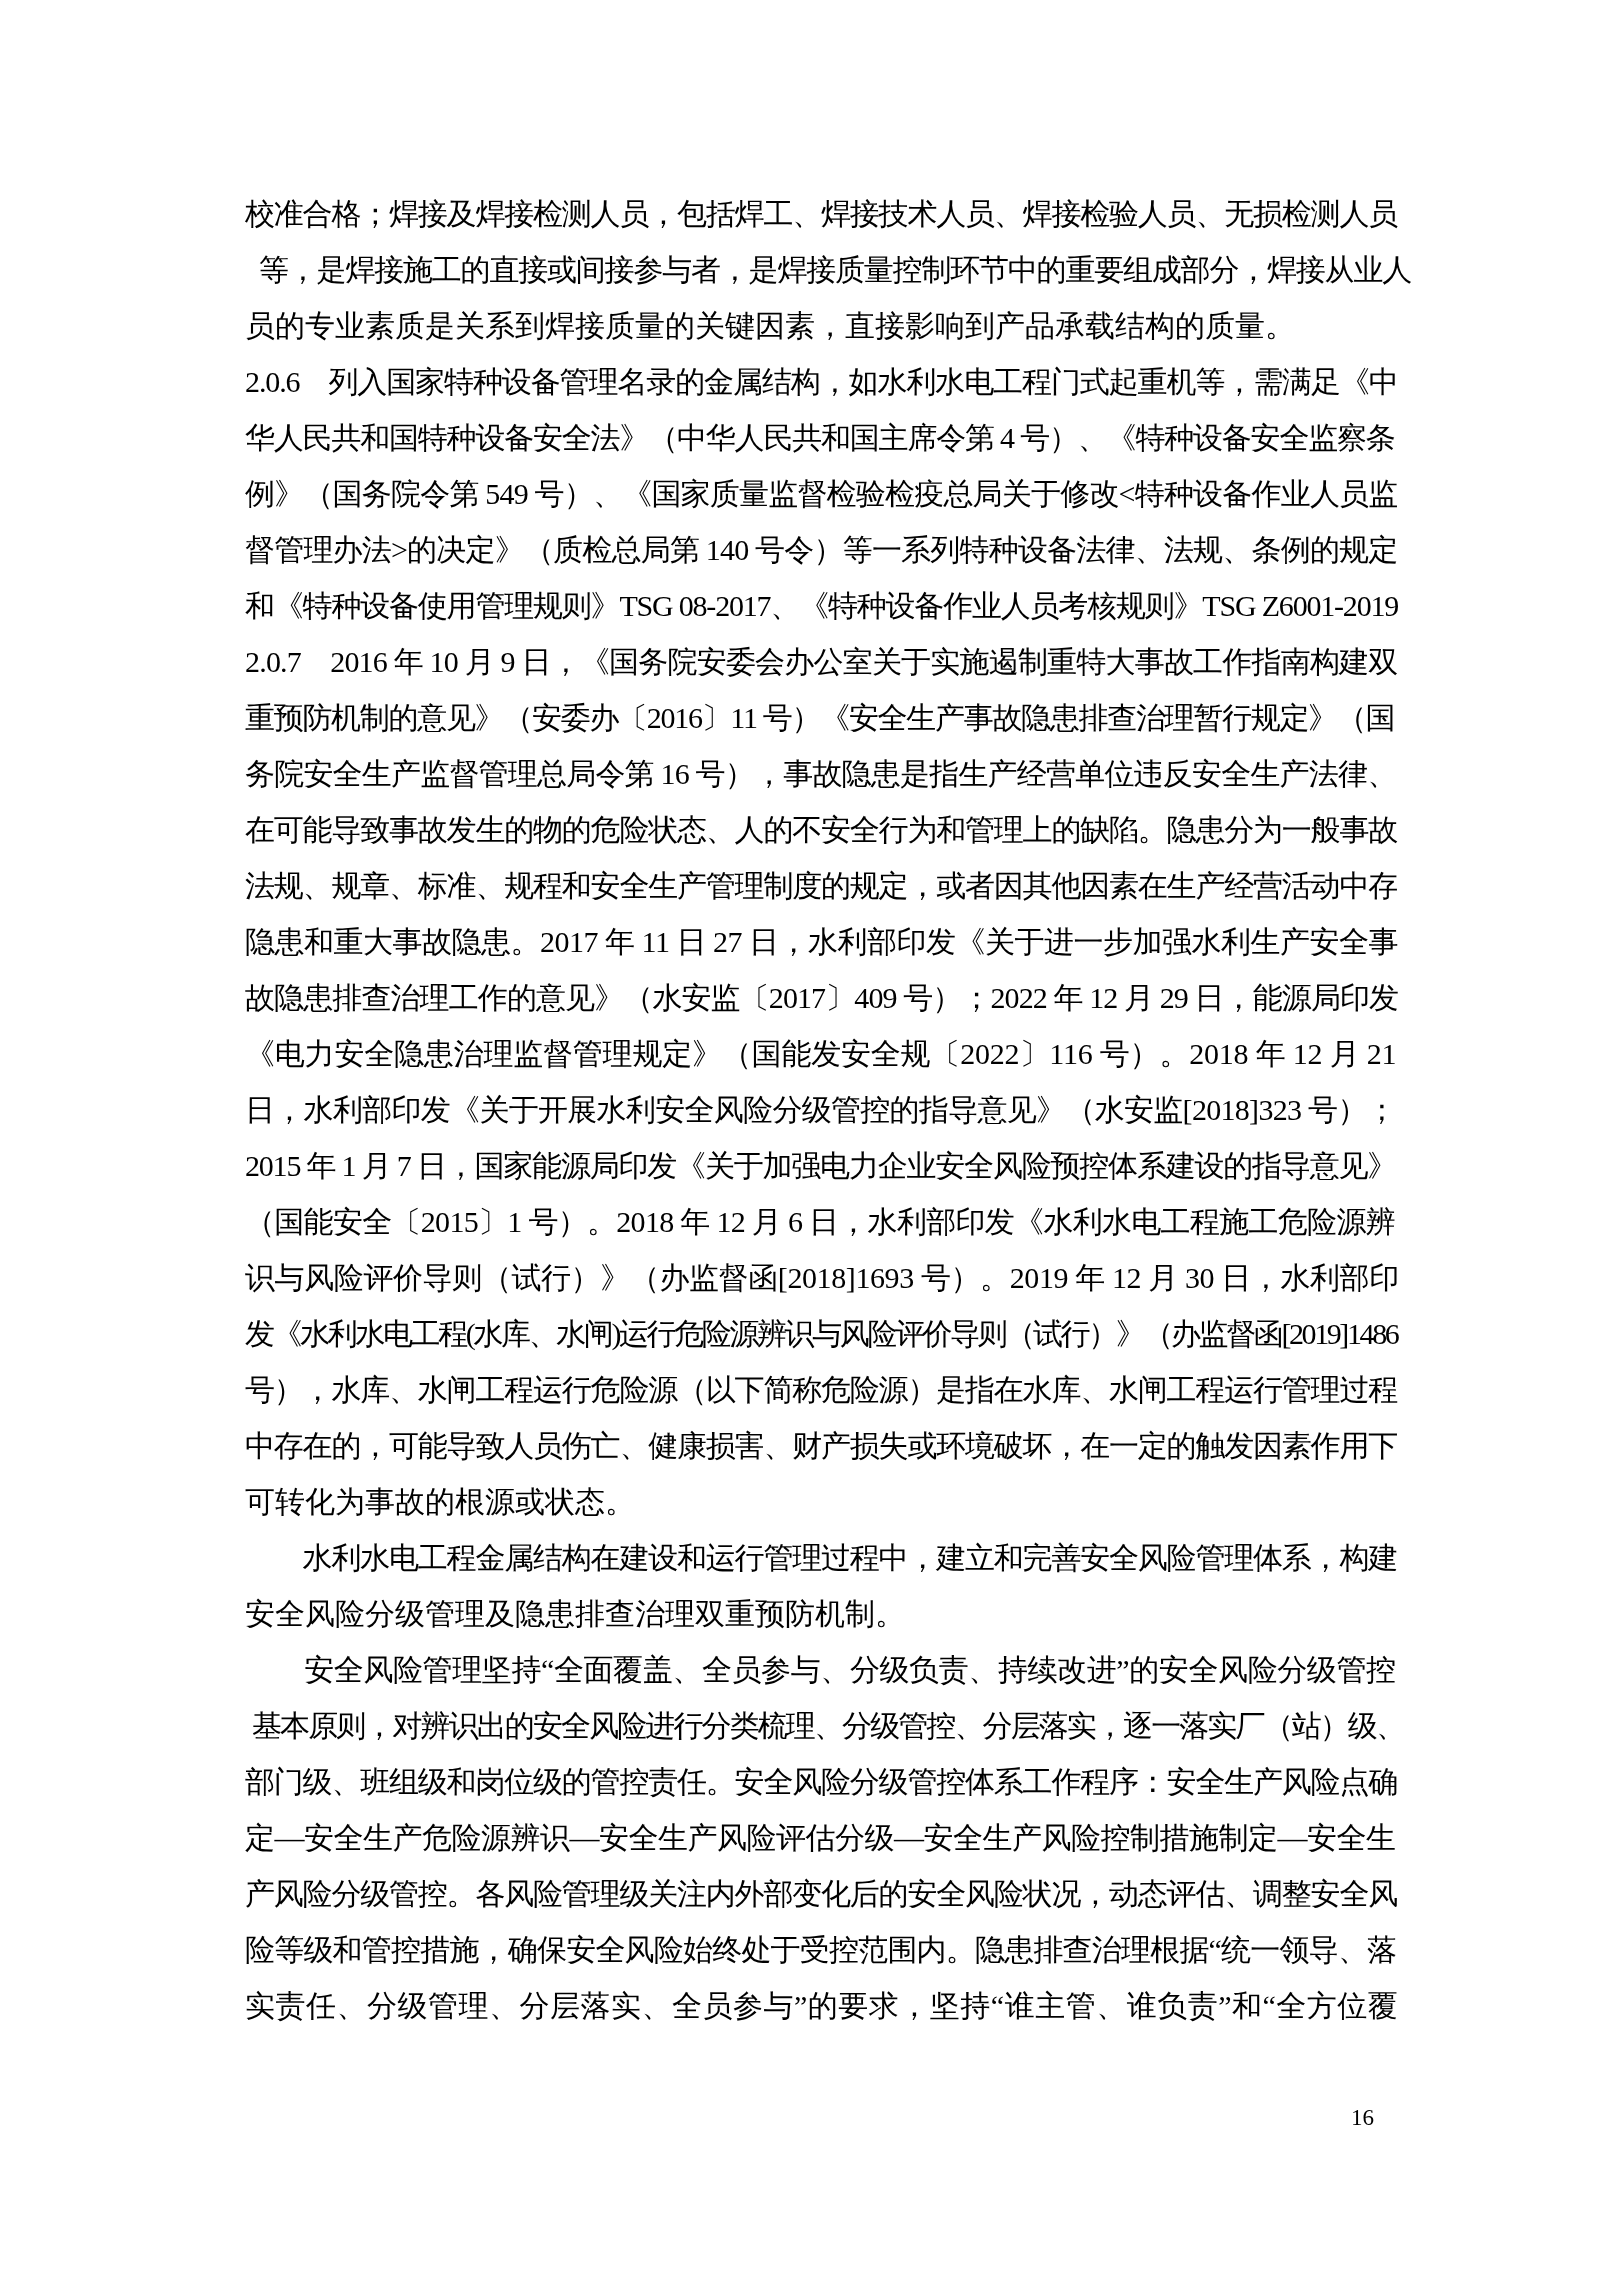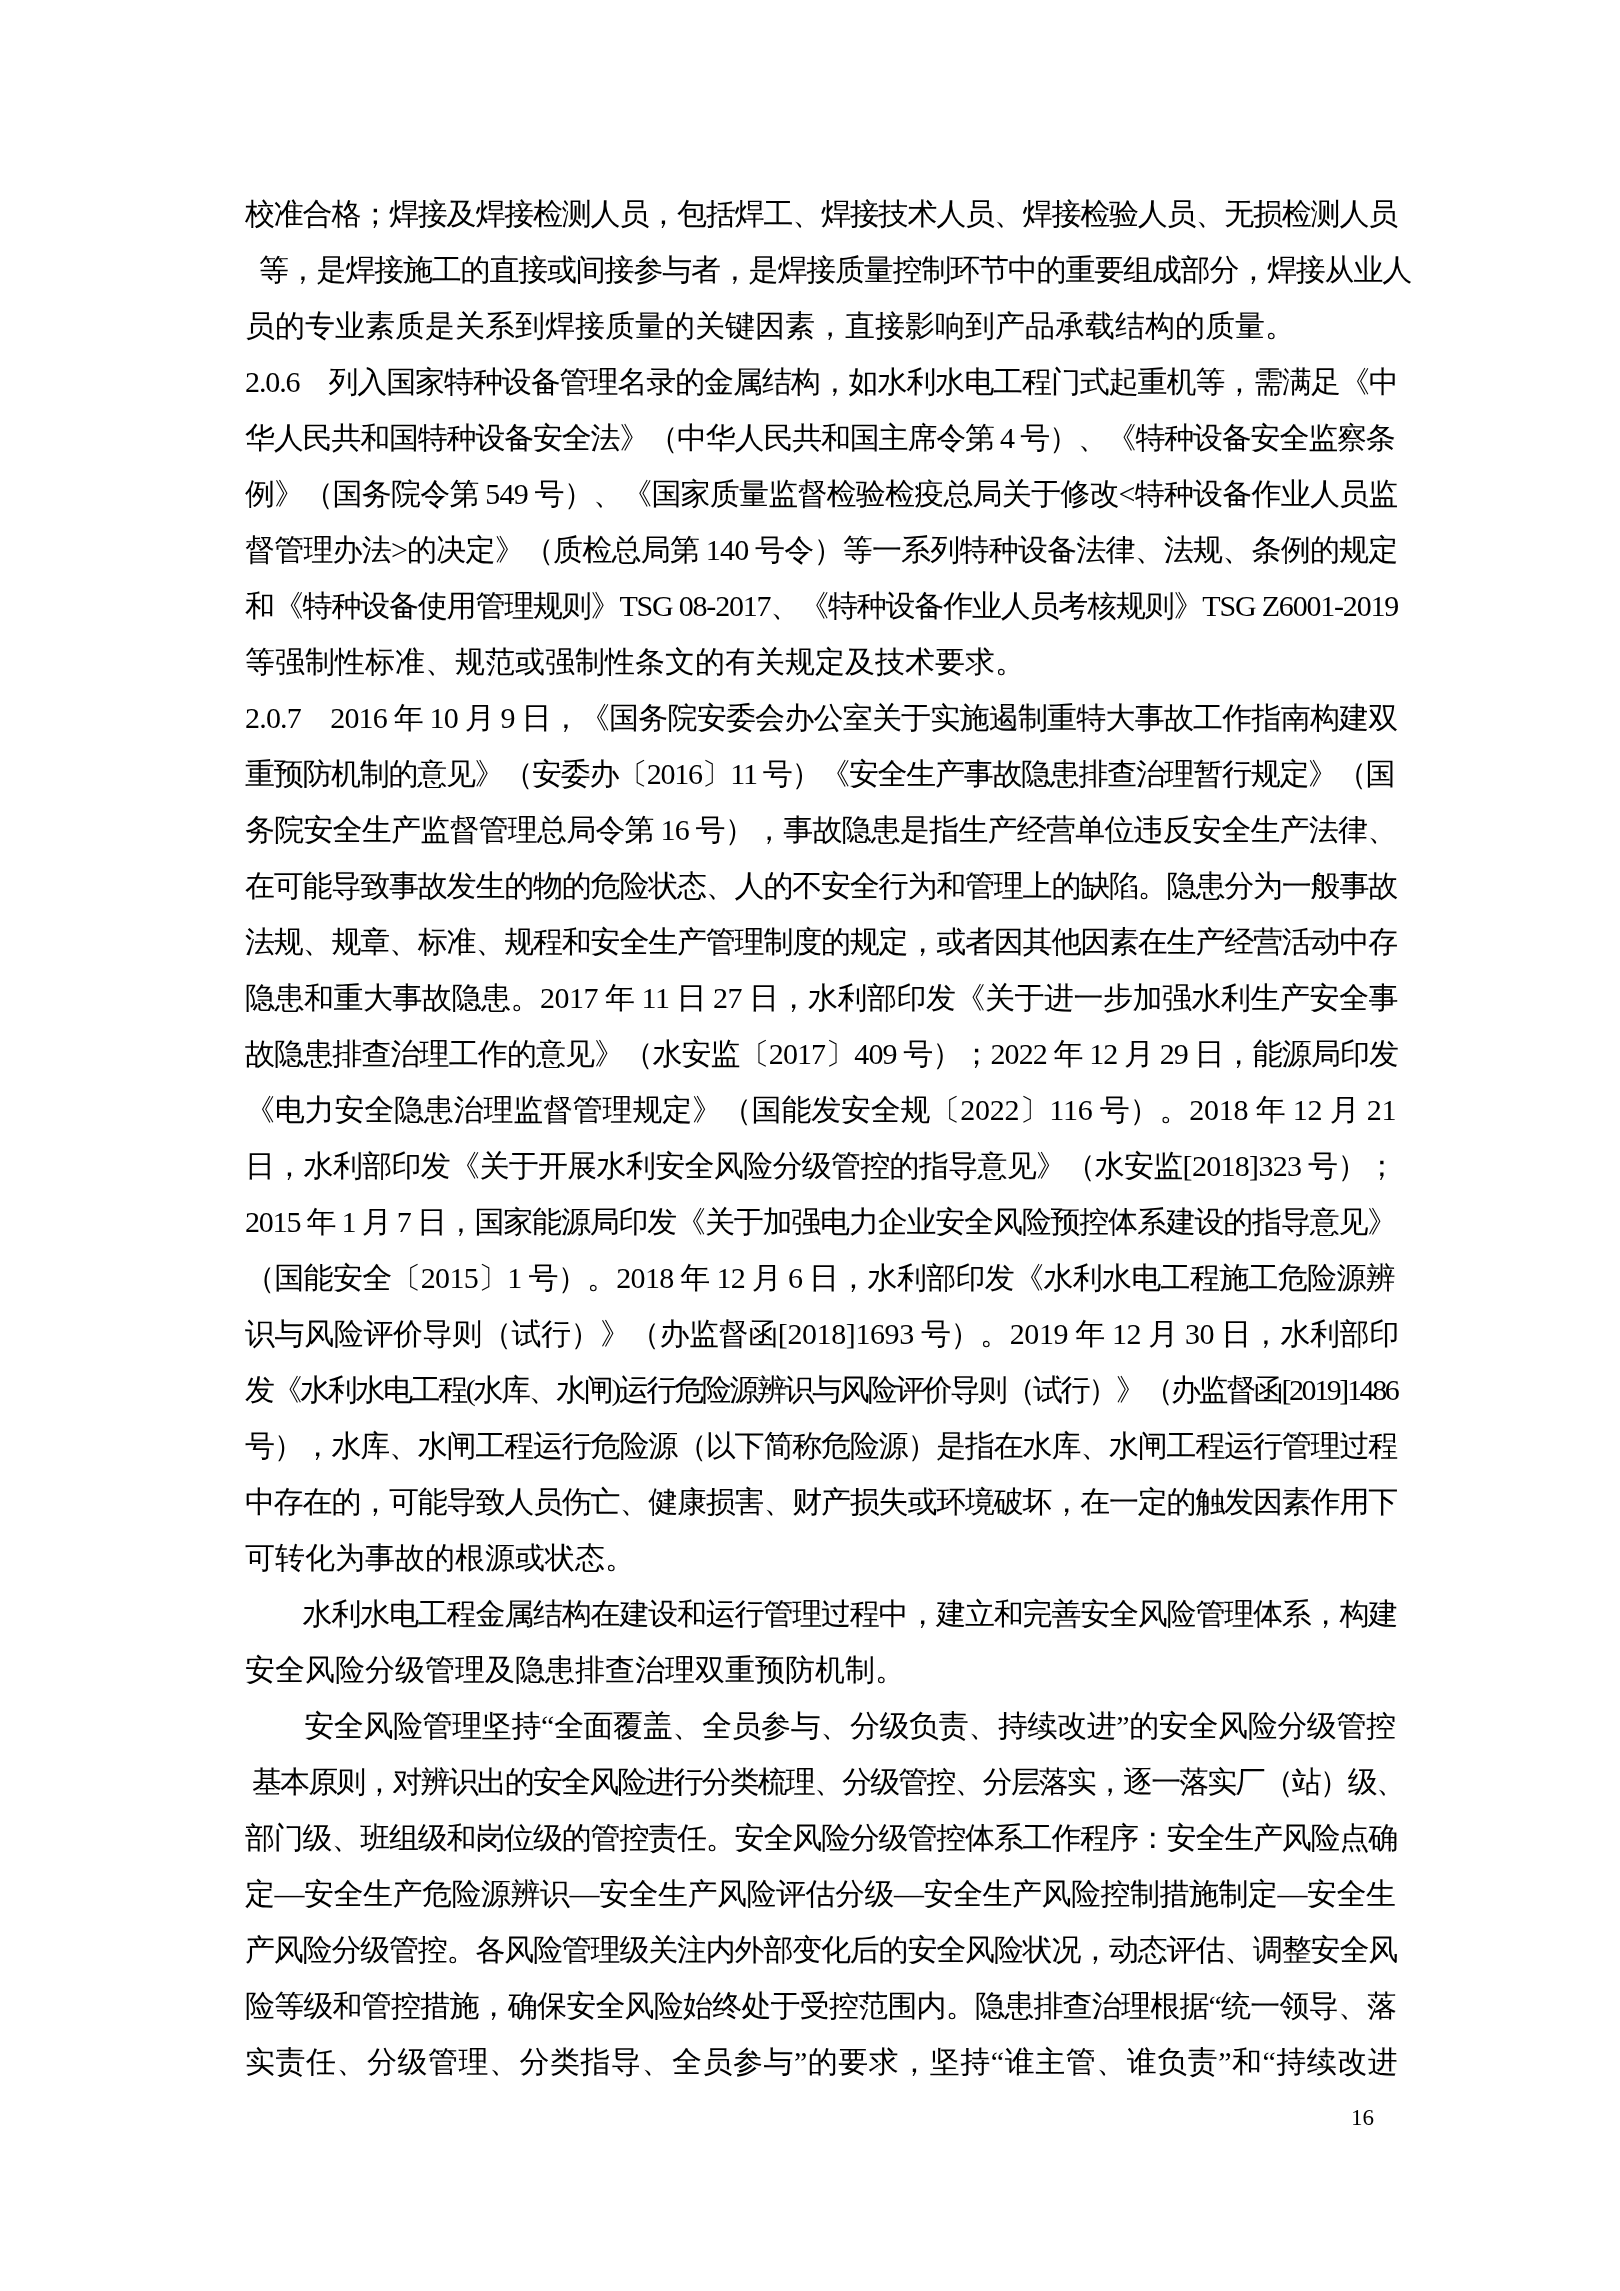--- a/index.html
+++ b/index.html
@@ -52,21 +52,20 @@
         <div class="line" style="letter-spacing: -1.2px;"><span class="line-text">校准合格；焊接及焊接检测人员，包括焊工、焊接技术人员、焊接检验人员、无损检测人员</span></div>
         <div class="line" style="letter-spacing: -1.2px; margin-left: 14px;"><span class="line-text">等，是焊接施工的直接或间接参与者，是焊接质量控制环节中的重要组成部分，焊接从业人</span></div>
         <div class="line"><span class="line-text">员的专业素质是关系到焊接质量的关键因素，直接影响到产品承载结构的质量。</span></div>
       </div>
       <div class="para">
         <div class="line" style="letter-spacing: -1.1px;"><span class="line-text">2.0.6　列入国家特种设备管理名录的金属结构，如水利水电工程门式起重机等，需满足《中</span></div>
         <div class="line" style="letter-spacing: -1.2px;"><span class="line-text">华人民共和国特种设备安全法》（中华人民共和国主席令第 4 号）、《特种设备安全监察条</span></div>
         <div class="line" style="letter-spacing: -0.8px;"><span class="line-text">例》（国务院令第 549 号）、《国家质量监督检验检疫总局关于修改&lt;特种设备作业人员监</span></div>
         <div class="line" style="letter-spacing: -0.8px;"><span class="line-text">督管理办法&gt;的决定》（质检总局第 140 号令）等一系列特种设备法律、法规、条例的规定</span></div>
         <div class="line" style="letter-spacing: -1.2px;"><span class="line-text">和《特种设备使用管理规则》TSG 08-2017、《特种设备作业人员考核规则》TSG Z6001-2019</span></div>
-        <div class="line"><span class="line-text">等强制性标准、规范或强制性条文的有关规定及技术要求。</span></div>
       </div>
       <div class="para">
         <div class="line" style="letter-spacing: -0.8px;"><span class="line-text">2.0.7　2016 年 10 月 9 日，《国务院安委会办公室关于实施遏制重特大事故工作指南构建双</span></div>
         <div class="line" style="letter-spacing: -1.3px;"><span class="line-text">重预防机制的意见》（安委办〔2016〕11 号）《安全生产事故隐患排查治理暂行规定》（国</span></div>
         <div class="line" style="letter-spacing: -0.8px;"><span class="line-text">务院安全生产监督管理总局令第 16 号），事故隐患是指生产经营单位违反安全生产法律、</span></div>
         <div class="line" style="letter-spacing: -1.2px;"><span class="line-text">在可能导致事故发生的物的危险状态、人的不安全行为和管理上的缺陷。隐患分为一般事故</span></div>
         <div class="line" style="letter-spacing: -1.2px;"><span class="line-text">法规、规章、标准、规程和安全生产管理制度的规定，或者因其他因素在生产经营活动中存</span></div>
         <div class="line" style="letter-spacing: -0.5px;"><span class="line-text">隐患和重大事故隐患。2017 年 11 日 27 日，水利部印发《关于进一步加强水利生产安全事</span></div>
         <div class="line" style="letter-spacing: -0.9px;"><span class="line-text">故隐患排查治理工作的意见》（水安监〔2017〕409 号）；2022 年 12 月 29 日，能源局印发</span></div>
         <div class="line" style="letter-spacing: -0.2px;"><span class="line-text">《电力安全隐患治理监督管理规定》（国能发安全规〔2022〕116 号）。2018 年 12 月 21</span></div>
@@ -83,18 +82,18 @@
         <div class="line" style="letter-spacing: -1.2px;"><span class="line-text">　　水利水电工程金属结构在建设和运行管理过程中，建立和完善安全风险管理体系，构建</span></div>
         <div class="line"><span class="line-text">安全风险分级管理及隐患排查治理双重预防机制。</span></div>
       </div>
       <div class="para">
         <div class="line" style="letter-spacing: -0.4px;"><span class="line-text">　　安全风险管理坚持“全面覆盖、全员参与、分级负责、持续改进”的安全风险分级管控</span></div>
         <div class="line" style="letter-spacing: -1.9px; text-align: center;"><span class="line-text">基本原则，对辨识出的安全风险进行分类梳理、分级管控、分层落实，逐一落实厂（站）级、</span></div>
         <div class="line" style="letter-spacing: -1.2px;"><span class="line-text">部门级、班组级和岗位级的管控责任。安全风险分级管控体系工作程序：安全生产风险点确</span></div>
         <div class="line" style="letter-spacing: -0.5px;"><span class="line-text">定—安全生产危险源辨识—安全生产风险评估分级—安全生产风险控制措施制定—安全生</span></div>
         <div class="line" style="letter-spacing: -1.2px;"><span class="line-text">产风险分级管控。各风险管理级关注内外部变化后的安全风险状况，动态评估、调整安全风</span></div>
         <div class="line" style="letter-spacing: -0.8px;"><span class="line-text">险等级和管控措施，确保安全风险始终处于受控范围内。隐患排查治理根据“统一领导、落</span></div>
-        <div class="line" style="letter-spacing: 0.5px;"><span class="line-text">实责任、分级管理、分类指导、全员参与”的要求，坚持“谁主管、谁负责”和“持续改进</span></div>
+        <div class="line" style="letter-spacing: 0.5px;"><span class="line-text">实责任、分级管理、分层落实、全员参与”的要求，坚持“谁主管、谁负责”和“全方位覆</span></div>
       </div>
     </div>
   <div class="footer">16</div>
 </div>
 
 
 </body></html>

